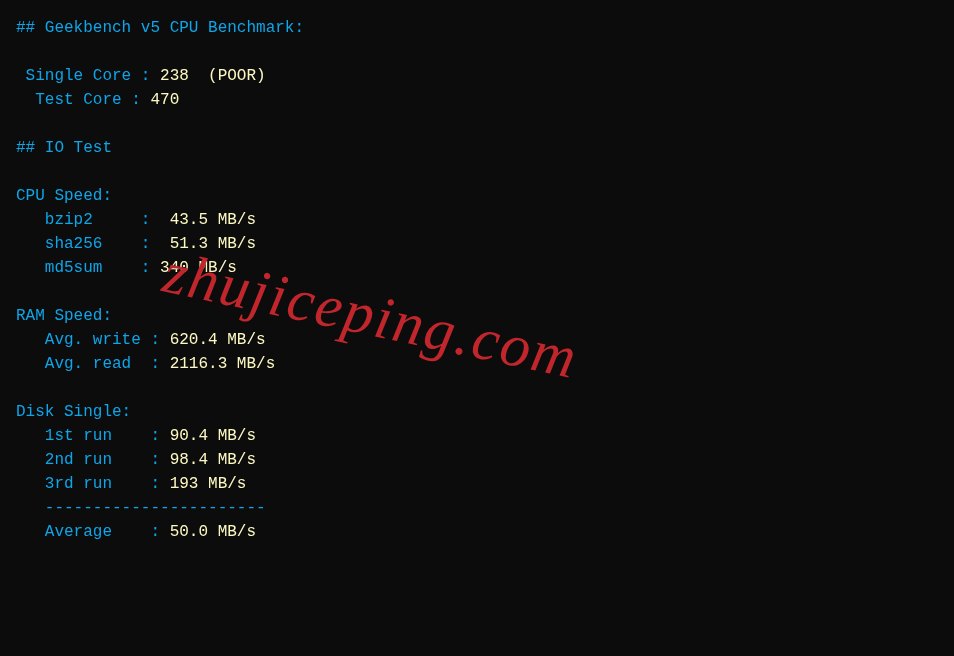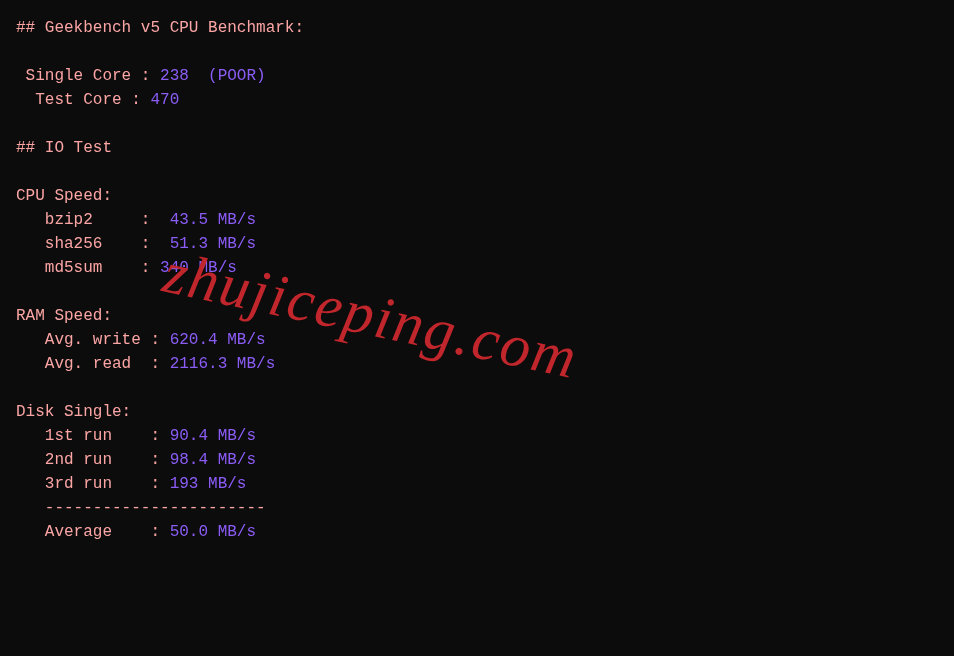--- a/index.html
+++ b/index.html
@@ -10,24 +10,24 @@
       font-family: 'Consolas', 'Courier New', monospace;
       font-size: 16px;
       line-height: 1.5;
       width: 954px;
       height: 656px;
       box-sizing: border-box;
       position: relative;
       overflow: hidden;
     }
     .cyan {
-      color: #fca5a5;
+      color: #0ea5e9;
     }
     .white {
-      color: #8b5cf6;
+      color: #fef9c3;
       text-align: right;
     }
     .line {
       white-space: pre;
     }
     .watermark {
       position: absolute;
       top: 270px;
       left: 160px;
       color: #c0262b;

